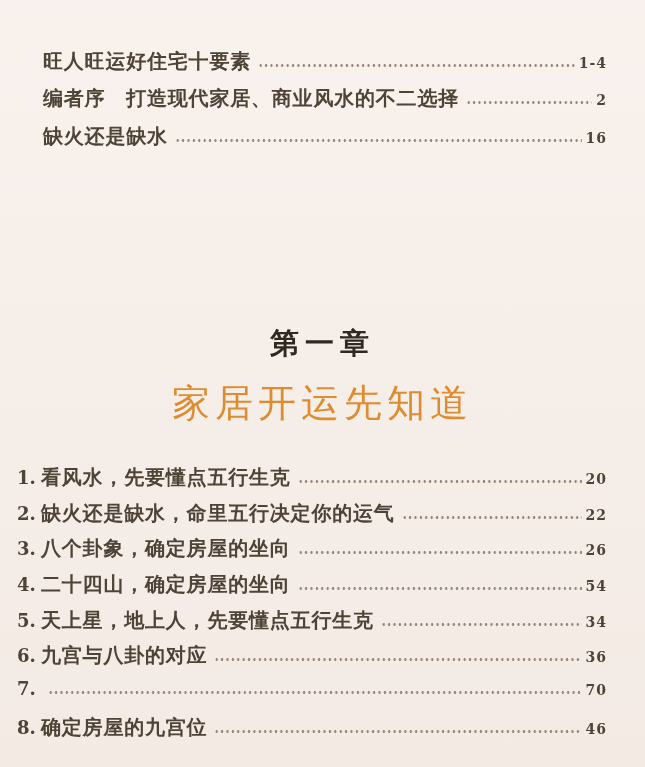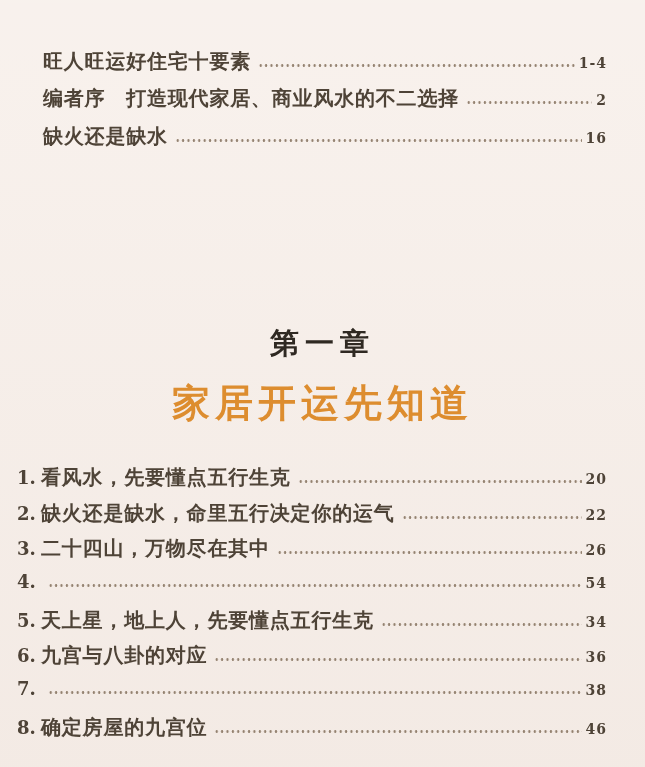--- a/index.html
+++ b/index.html
@@ -72,21 +72,21 @@
     color: var(--heading, #2f2922);
   }
   .chapter-title {
     position: absolute;
     top: 378px;
     left: 0;
     right: 0;
     text-align: center;
     font-family: "DejaVu Sans", "Liberation Sans", sans-serif;
     font-size: 38px;
-    font-weight: 700;
+    font-weight: 400;
     letter-spacing: 5px;
     color: var(--accent, #dd8d2f);
   }
 </style>
 </head>
 <body>
 
 <div class="page">
 
   <div class="toc-list front-list">
@@ -126,27 +126,28 @@
 
     <div class="toc-row">
       <span class="toc-num">2.</span>
       <span class="toc-label">缺火还是缺水，命里五行决定你的运气</span>
       <span class="dot-leader"></span>
       <span class="toc-page">22</span>
     </div>
 
     <div class="toc-row">
       <span class="toc-num">3.</span>
-      <span class="toc-label">二十四山，万物尽在其中</span>
+      <span class="toc-label">八个卦象，确定房屋的坐向</span>
       <span class="dot-leader"></span>
       <span class="toc-page">26</span>
     </div>
 
     <div class="toc-row">
       <span class="toc-num">4.</span>
+      <span class="toc-label">二十四山，确定房屋的坐向</span>
       <span class="dot-leader"></span>
       <span class="toc-page">54</span>
     </div>
 
     <div class="toc-row">
       <span class="toc-num">5.</span>
       <span class="toc-label">天上星，地上人，先要懂点五行生克</span>
       <span class="dot-leader"></span>
       <span class="toc-page">34</span>
     </div>
@@ -154,21 +155,21 @@
     <div class="toc-row">
       <span class="toc-num">6.</span>
       <span class="toc-label">九宫与八卦的对应</span>
       <span class="dot-leader"></span>
       <span class="toc-page">36</span>
     </div>
 
     <div class="toc-row">
       <span class="toc-num">7.</span>
       <span class="dot-leader"></span>
-      <span class="toc-page">38</span>
+      <span class="toc-page">70</span>
     </div>
 
     <div class="toc-row">
       <span class="toc-num">8.</span>
       <span class="toc-label">确定房屋的九宫位</span>
       <span class="dot-leader"></span>
       <span class="toc-page">46</span>
     </div>
 
   </div>

